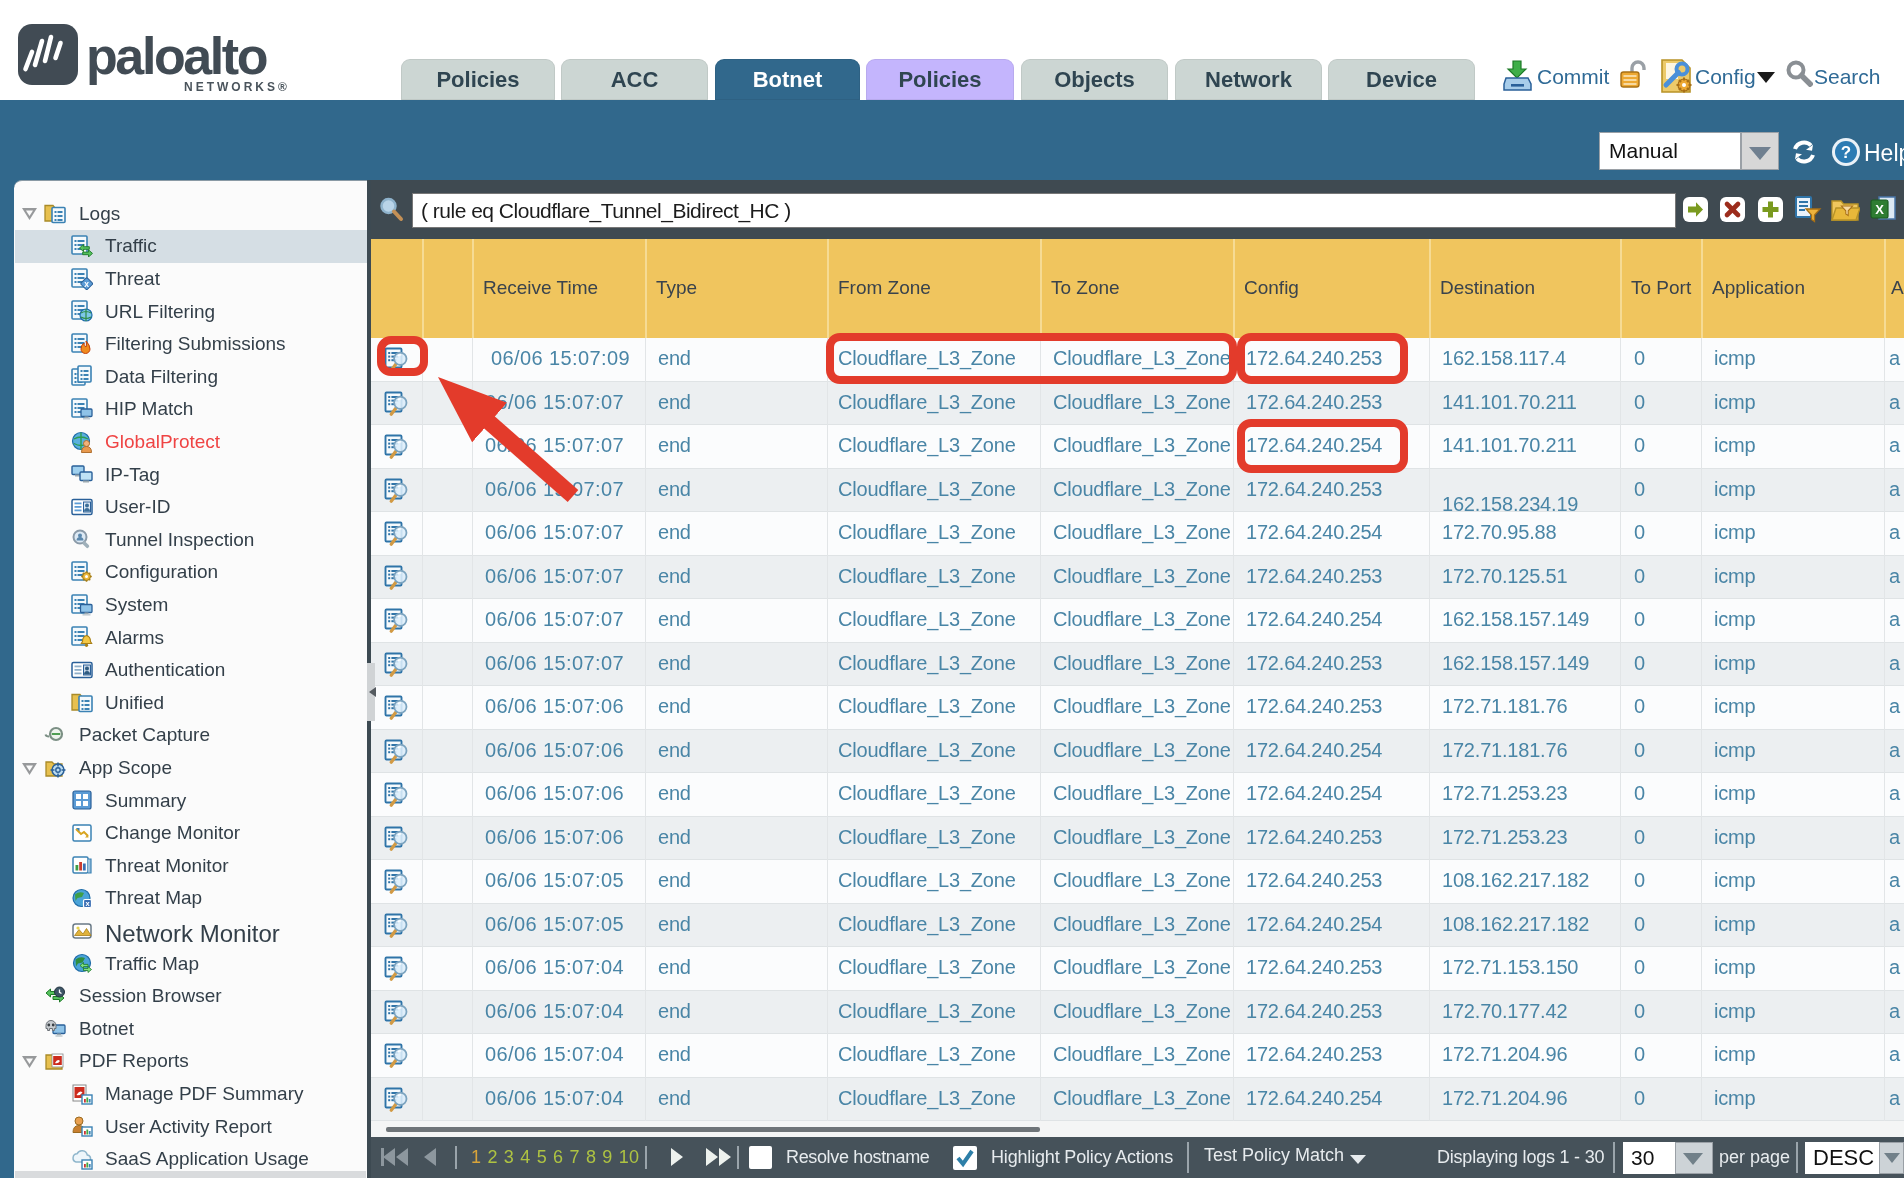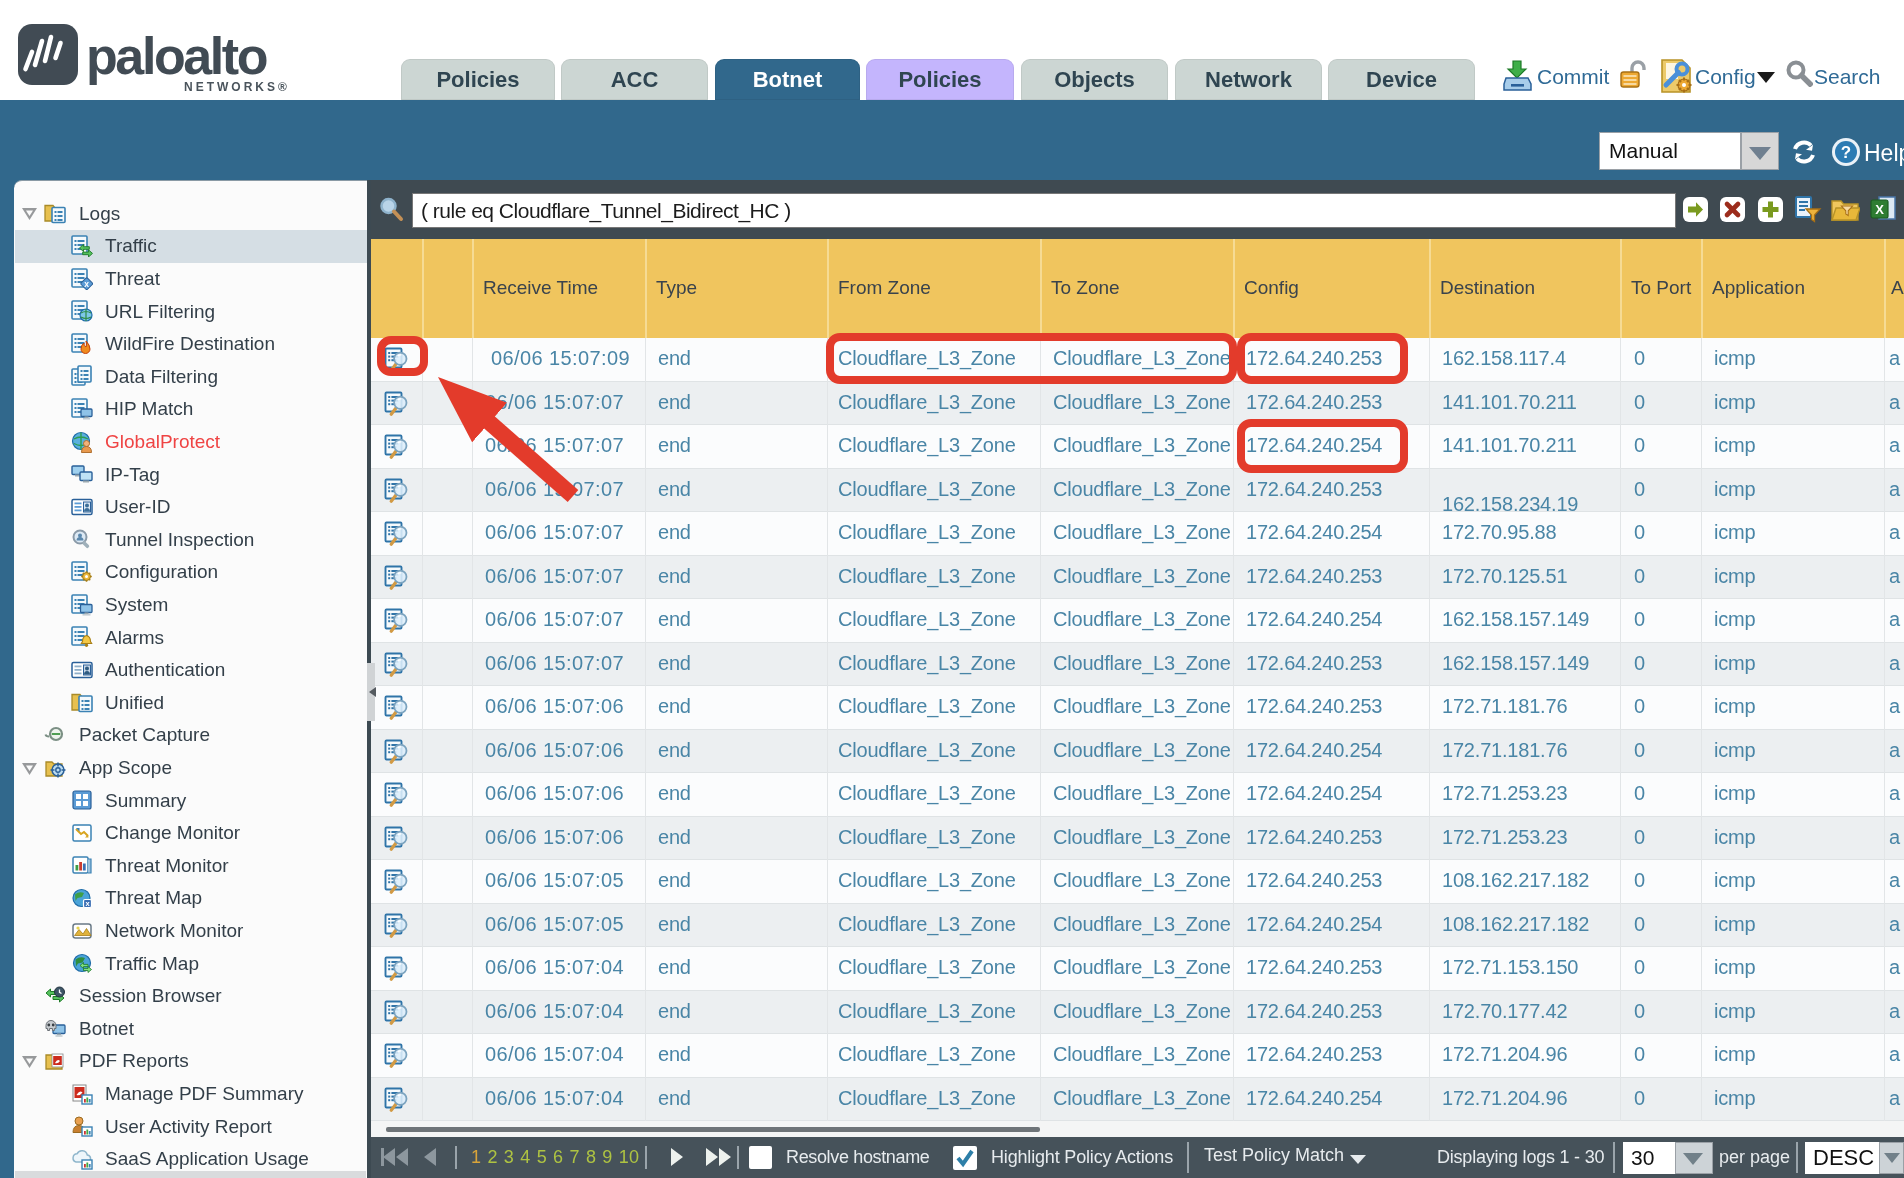--- a/index.html
+++ b/index.html
@@ -687,21 +687,21 @@
     <div style="position:absolute;left:71px;top:332.7px;"><svg width="22" height="22" viewBox="0 0 22 22">
         <rect x="1" y="1" width="15" height="18" rx="1" fill="#f4f9fc" stroke="#3b82b4" stroke-width="1.6"></rect>
         <rect x="3.5" y="5" width="2" height="2" fill="#3b82b4"></rect>
         <rect x="6.5" y="5" width="7" height="2" fill="#3b82b4"></rect>
         <rect x="3.5" y="9" width="2" height="2" fill="#3b82b4"></rect>
         <rect x="6.5" y="9" width="7" height="2" fill="#3b82b4"></rect>
         <rect x="3.5" y="13" width="2" height="2" fill="#3b82b4"></rect>
         <rect x="6.5" y="13" width="7" height="2" fill="#3b82b4"></rect>
         <path d="M15 8 q4 4 4 8 a4.5 4.5 0 0 1 -9 0 q0 -4 3 -6 q-0.5 3 2 4 q1 -3 0 -6z" fill="#f08a1d" stroke="#c2410e" stroke-width="1"></path>
       </svg></div>
-    <div style="position:absolute;left:105px;top:333.2px;font-family:'Liberation Sans',sans-serif;font-size:19px;color:#333f49;white-space:nowrap;">WildFire Destination</div>
+    <div style="position:absolute;left:105px;top:333.2px;font-family:'Liberation Sans',sans-serif;font-size:19px;color:#333f49;white-space:nowrap;">Filtering Submissions</div>
     <div style="position:absolute;left:71px;top:365.3px;"><svg width="22" height="22" viewBox="0 0 22 22">
         <rect x="1" y="4" width="13" height="16" rx="1" fill="#f4f9fc" stroke="#3b82b4" stroke-width="1.6"></rect>
         <rect x="3.5" y="8" width="2" height="2" fill="#3b82b4"></rect>
         <rect x="6.5" y="8" width="5" height="2" fill="#3b82b4"></rect>
         <rect x="3.5" y="12" width="2" height="2" fill="#3b82b4"></rect>
         <rect x="6.5" y="12" width="5" height="2" fill="#3b82b4"></rect>
         <rect x="3.5" y="16" width="2" height="2" fill="#3b82b4"></rect>
         <rect x="6.5" y="16" width="5" height="2" fill="#3b82b4"></rect>
         <rect x="7" y="1" width="13" height="16" rx="1" fill="#f4f9fc" stroke="#3b82b4" stroke-width="1.6"></rect>
         <rect x="9.5" y="5" width="2" height="2" fill="#3b82b4"></rect>
@@ -863,21 +863,21 @@
         <path d="M13 13 l3.5 1 1 3.5 -3.5 1z" fill="#3f9e47"></path>
         <rect x="12.5" y="12.5" width="8" height="8" rx="1.5" fill="#3b6fb4" stroke="#fff" stroke-width="1.2"></rect>
         <text x="16.5" y="19" font-size="7.5" font-weight="bold" fill="#fff" text-anchor="middle" font-family="Liberation Sans">x</text>
       </svg></div>
     <div style="position:absolute;left:105px;top:887.4px;font-family:'Liberation Sans',sans-serif;font-size:19px;color:#333f49;white-space:nowrap;">Threat Map</div>
     <div style="position:absolute;left:71px;top:919.5px;"><svg width="22" height="22" viewBox="0 0 22 22">
         <rect x="2" y="4" width="18" height="14" rx="2.5" fill="#fff" stroke="#6a7a86" stroke-width="1.5"></rect>
         <path d="M3.5 15.5 l4.5 -6 4 4.5 3.5 -5.5 4.5 7z" fill="#e0b33c" stroke="#a87f16" stroke-width="0.8"></path>
         <circle cx="7" cy="8" r="1.6" fill="#e8d44c"></circle>
       </svg></div>
-    <div style="position:absolute;left:105px;top:920.0px;font-family:'Liberation Sans',sans-serif;font-size:19px;color:#333f49;white-space:nowrap;">Network Monitor</div>
+    <div style="position:absolute;left:105px;top:920.0px;font-family:'Liberation Sans',sans-serif;font-size:24px;color:#333f49;white-space:nowrap;">Network Monitor</div>
     <div style="position:absolute;left:71px;top:952.1px;"><svg width="22" height="22" viewBox="0 0 22 22">
         <circle cx="11" cy="11" r="8.5" fill="#4aa3d8" stroke="#1f6ca8" stroke-width="1.2"></circle>
         <path d="M4.5 7.5 q4.5 -3.5 9.5 -1.5 l-2.5 4.5 -4.5 1 -2 3z" fill="#2f8e3f"></path>
         <path d="M9 13.5 l3.5 -3 v1.9 h4.5 v2.2 h-4.5 v1.9z" fill="#7ee07f" stroke="#1d7a27" stroke-width="0.8"></path>
         <path d="M20.5 17.5 l-3.5 -3 v1.9 h-4.5 v2.2 h4.5 v1.9z" fill="#7ee07f" stroke="#1d7a27" stroke-width="0.8"></path>
       </svg></div>
     <div style="position:absolute;left:105px;top:952.6px;font-family:'Liberation Sans',sans-serif;font-size:19px;color:#333f49;white-space:nowrap;">Traffic Map</div>
     <div style="position:absolute;left:44px;top:984.7px;"><svg width="22" height="22" viewBox="0 0 22 22">
         <path d="M2 8 l4.5 -4 v2.5 h6.5 v3 h-6.5 v2.5z" fill="#57c25f" stroke="#1d7a27" stroke-width="1"></path>
         <path d="M15 20 l-4.5 -4 v2.5 h-6.5 v3 h6.5 v2.5z" fill="#57c25f" stroke="#1d7a27" stroke-width="1" transform="translate(5,-7)"></path>

